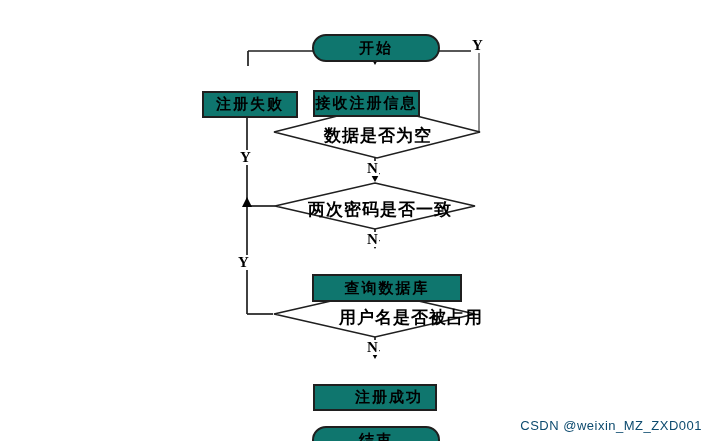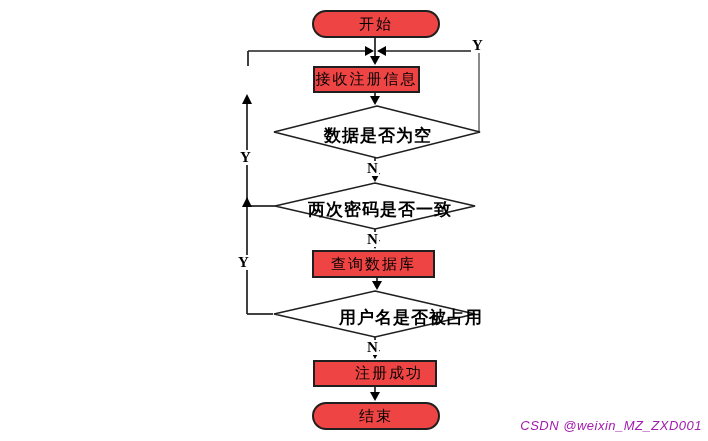--- a/index.html
+++ b/index.html
@@ -4,23 +4,24 @@
 <style>
   html,body{margin:0;padding:0;background:#ffffff;}
   .stage{
     position:relative;width:708px;height:441px;background:#ffffff;overflow:hidden;
     font-family:"Liberation Serif","DejaVu Serif",serif;
   }
   .wires{position:absolute;left:0;top:0;}
   .node{
     position:absolute;box-sizing:border-box;
     display:flex;align-items:center;justify-content:center;
-    background:#ef4444;color:#000000;
-    font-weight:normal;font-size:15px;letter-spacing:2px;
+    background:#0f766e;color:#000000;
+    font-weight:bold;font-size:15px;letter-spacing:2px;
     white-space:nowrap;
+    margin-top:24px;
   }
   .rect{border:2px solid #1f1f1f;}
   .stadium{border:2px solid #1f1f1f;border-radius:14px;}
   .diamond-label{
     position:absolute;background:transparent;border:none;
     font-weight:bold;font-size:17px;letter-spacing:1px;
   }
   .branch{
     position:absolute;font-weight:bold;font-size:15px;
     color:#000000;background:#ffffff;padding:0 1px;line-height:1;
@@ -82,37 +83,38 @@
       <polygon points="372,281 382,281 377,290"></polygon>
       <polygon points="370,350 380,350 375,359"></polygon>
       <polygon points="370,392 380,392 375,401"></polygon>
       <polygon points="242,104 252,104 247,94"></polygon>
       <polygon points="242,207 252,207 247,197"></polygon>
     </g>
   </svg>
 
   <div class="node stadium" style="left:312px;top:10px;width:128px;height:28px;">开始</div>
 
+  <div class="node rect" style="left:202px;top:67px;width:96px;height:27px;">注册失败</div>
 
   <div class="node rect" style="left:313px;top:66px;width:107px;height:27px;">接收注册信息</div>
 
   <div class="diamond-label" style="left:324px;top:124px;">数据是否为空</div>
 
   <div class="diamond-label" style="left:308px;top:198px;">两次密码是否一致</div>
 
-  <div class="node rect" style="left:312px;top:250px;width:123px;height:28px;">查询数据库</div>
+  <div class="node rect" style="left:312px;top:250px;width:150px;height:28px;">查询数据库</div>
 
   <div class="diamond-label" style="left:307px;top:306px;margin-left:32px;">用户名是否被占用</div>
 
   <div class="node rect" style="left:313px;top:360px;width:124px;height:27px;padding-left:28px;">注册成功</div>
 
   <div class="node stadium" style="left:312px;top:402px;width:128px;height:28px;">结束</div>
 
   <div class="branch" style="left:471px;top:38px;">Y</div>
   <div class="branch" style="left:239px;top:150px;">Y</div>
   <div class="branch" style="left:237px;top:255px;">Y</div>
   <div class="branch" style="left:366px;top:161px;">N</div>
   <div class="branch" style="left:366px;top:232px;">N</div>
   <div class="branch" style="left:366px;top:340px;">N</div>
 
-  <div class="watermark" style="color:#a21caf;font-style:italic;">CSDN @weixin_MZ_ZXD001</div>
+  <div class="watermark" style="color:#0c4a6e;">CSDN @weixin_MZ_ZXD001</div>
 
 </div>
 
 </body></html>

